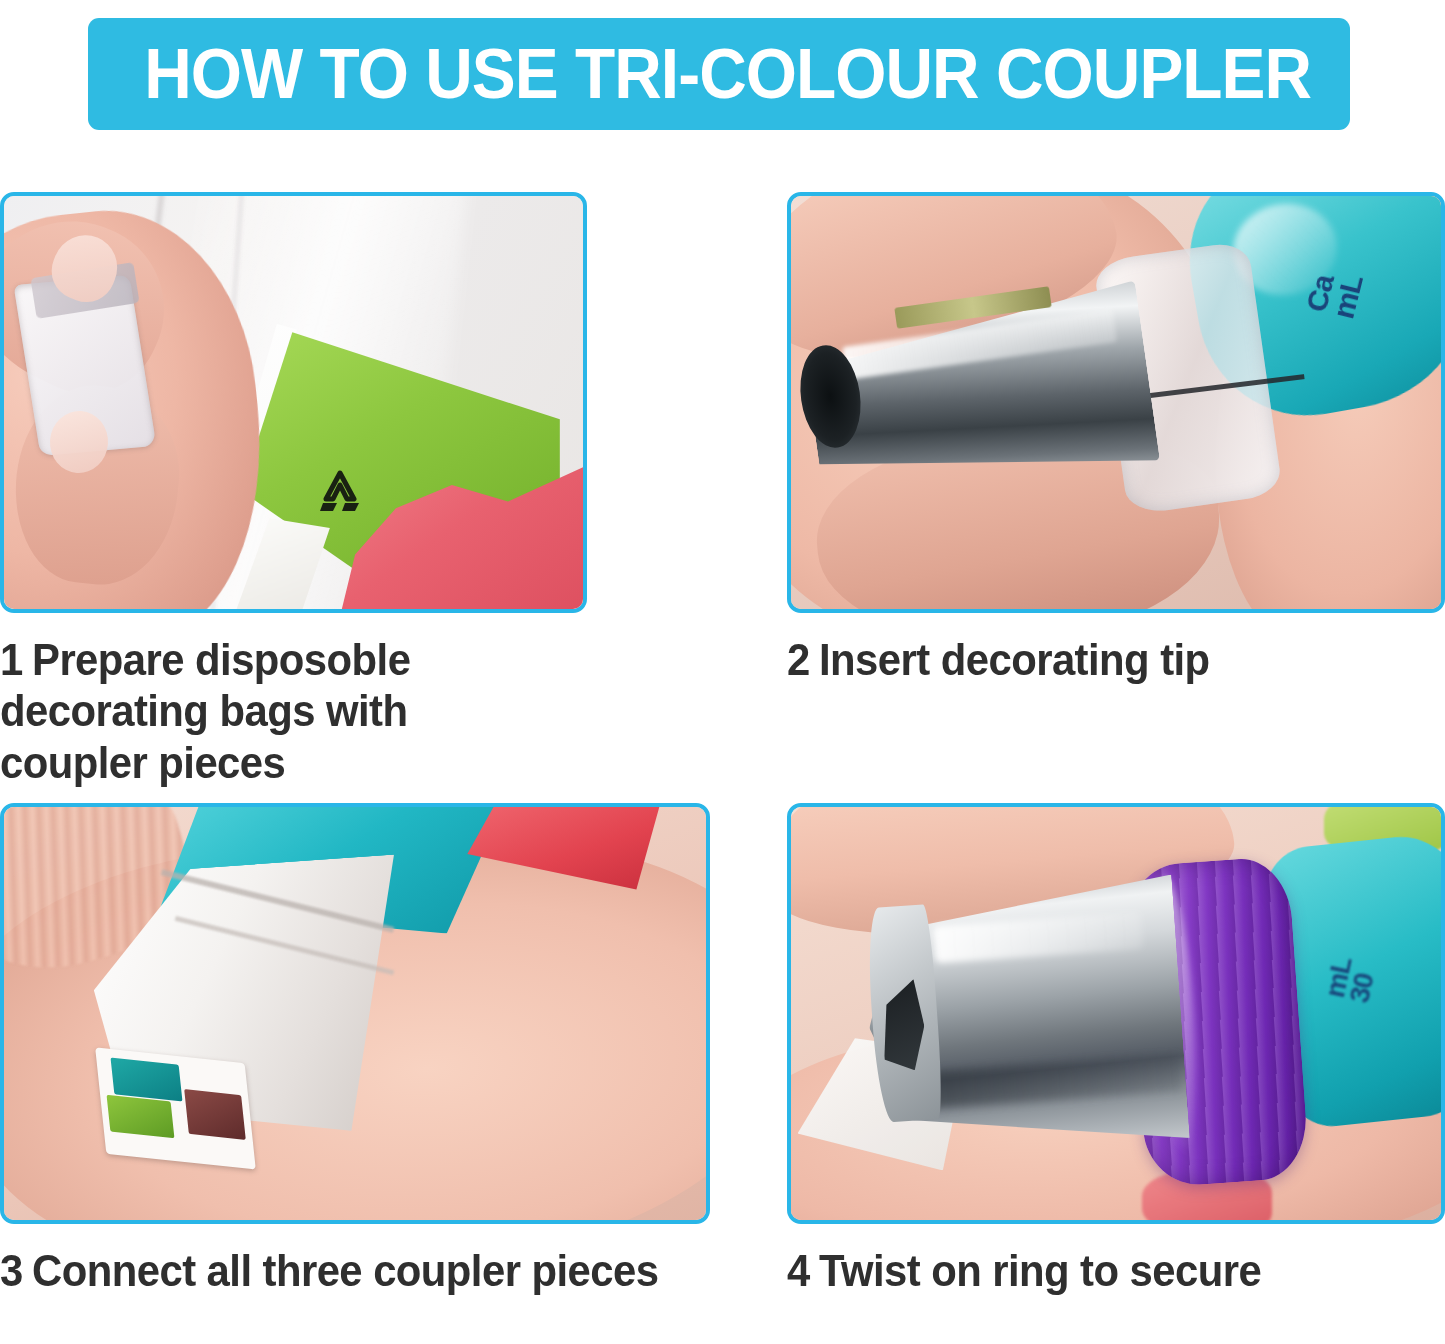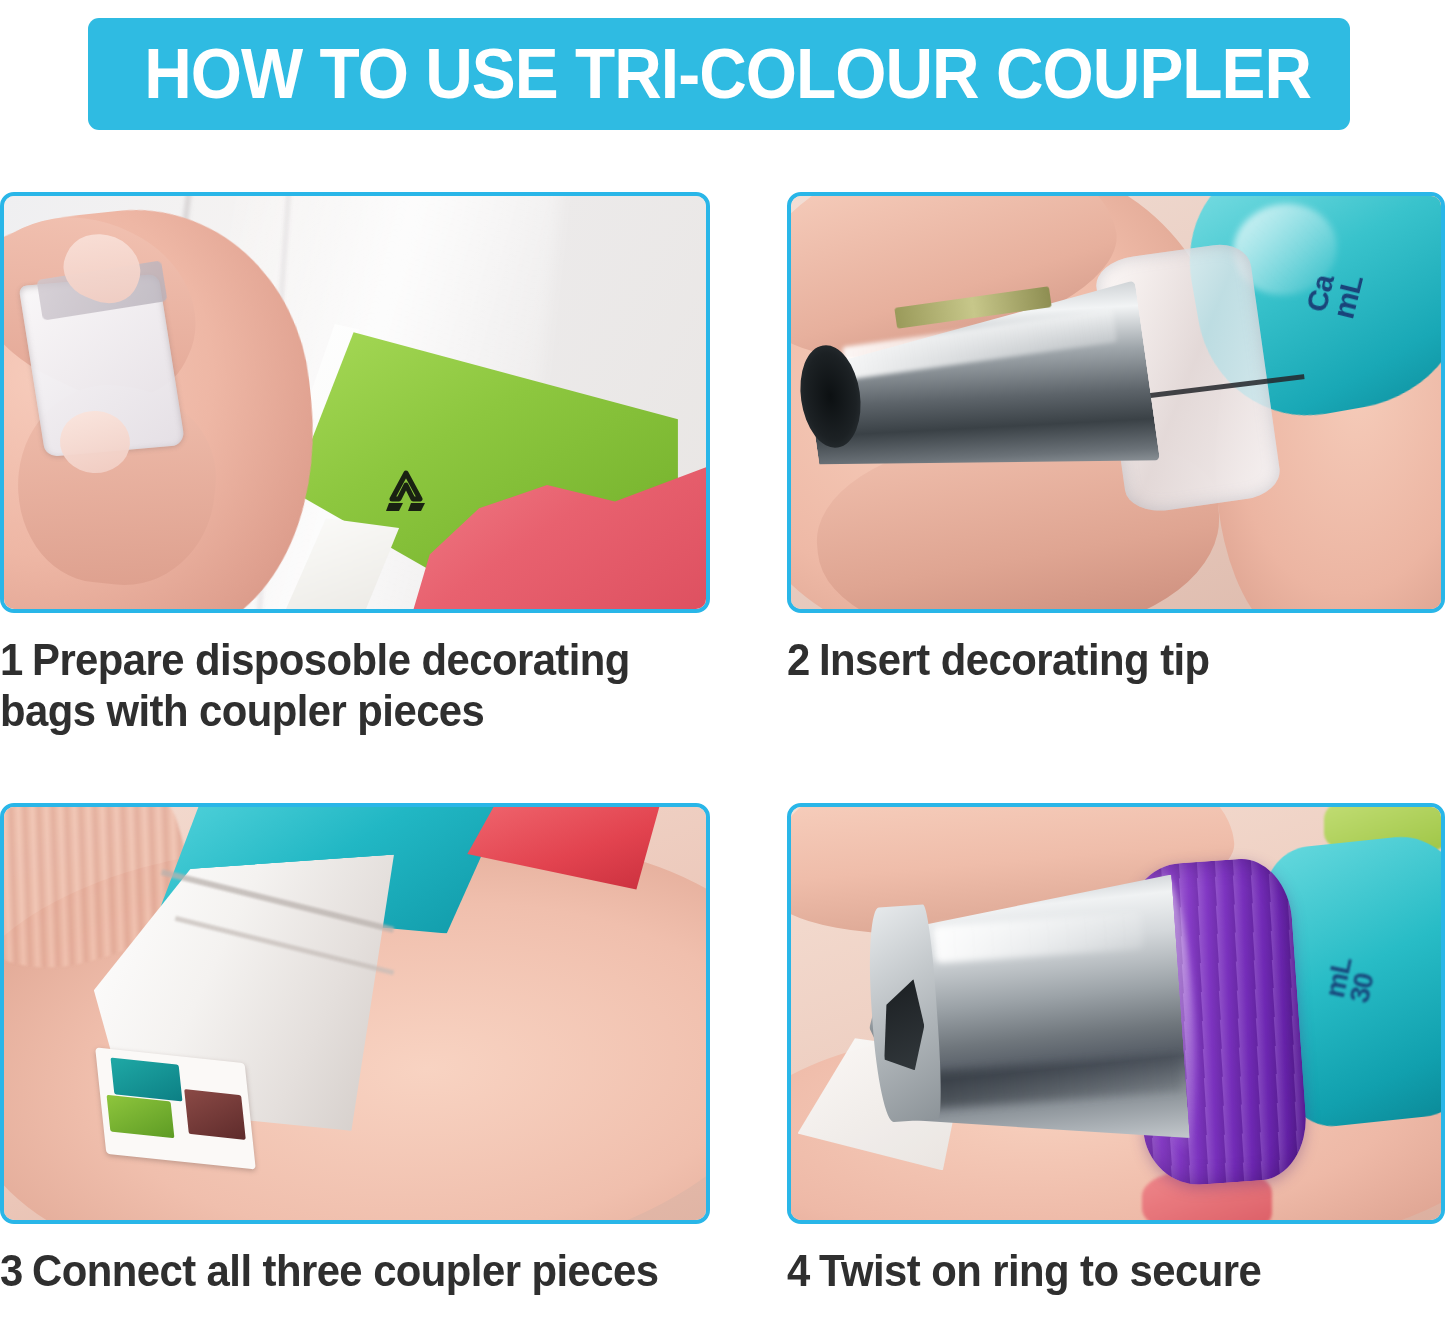--- a/index.html
+++ b/index.html
@@ -19,21 +19,21 @@
   }
   .banner-title{
     color:#ffffff; font-size:70px; font-weight:bold;
     letter-spacing:-1px; line-height:1;
     transform:scaleX(0.94); transform-origin:center;
     white-space:nowrap;
   }
 
   
   .step{ position:absolute; }
-  .step.s1{ left:0px;   top:192px; width:710px; }
+  .step.s1{ left:0px;   top:192px; width:587px; }
   .step.s2{ left:787px; top:192px; width:658px; }
   .step.s3{ left:0px;   top:803px; width:710px; }
   .step.s4{ left:787px; top:803px; width:658px; }
 
   .photo{
     position:relative; width:100%; height:421px;
     border:4px solid #29b6e8; border-radius:14px;
     overflow:hidden; background:#efe9e6;
   }
   .step.s2 .photo, .step.s4 .photo{ height:421px; }

